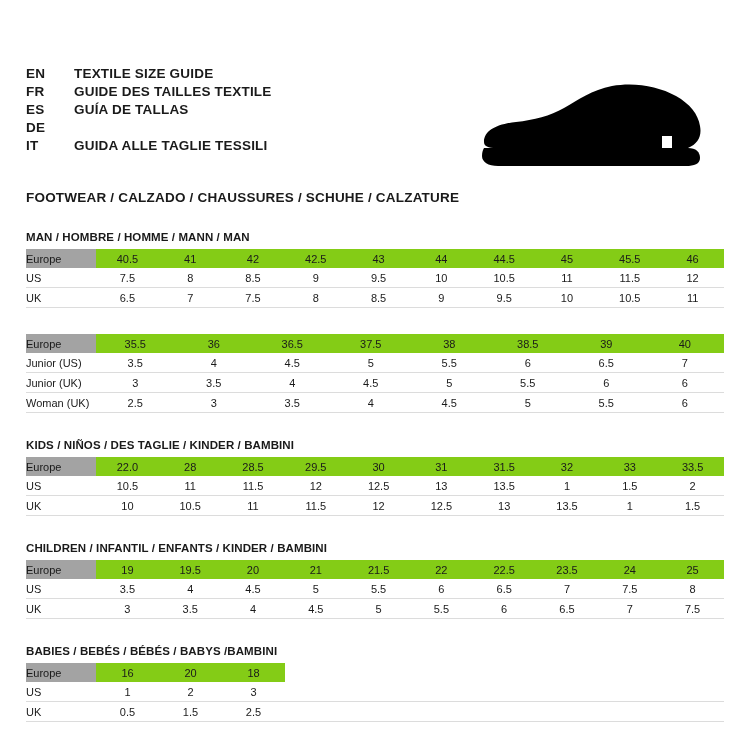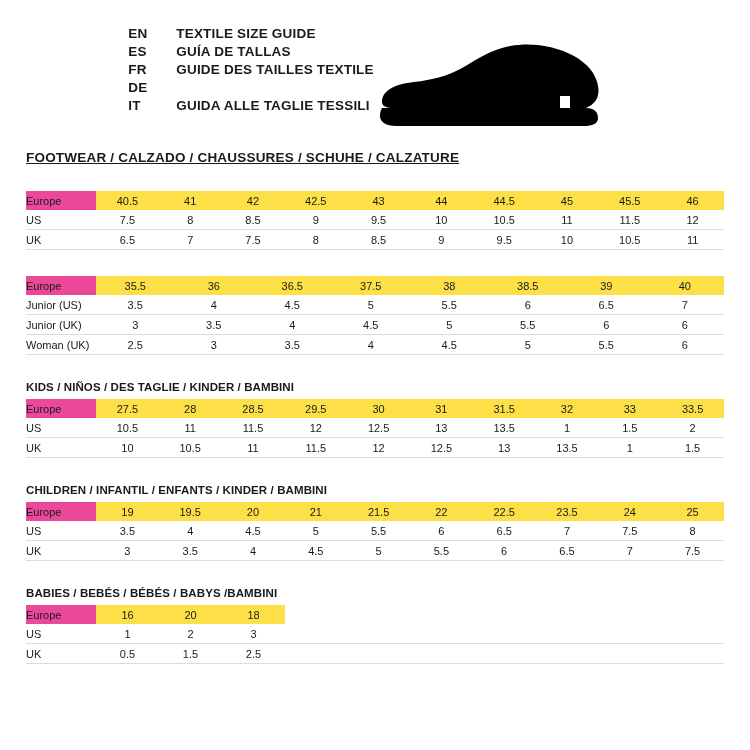--- a/index.html
+++ b/index.html
@@ -20,21 +20,22 @@
     width: 750px;
     height: 750px;
     box-sizing: border-box;
     padding: 22px 26px 0 26px;
   }
 
   
   .header {
     display: flex;
     align-items: flex-start;
-    justify-content: center;
+    justify-content: space-between;
+    margin-top: 40px;
   }
   .lang-block {
     display: flex;
     flex-direction: column;
     gap: 3px;
     padding-top: 4px;
   }
   .lang-row {
     display: flex;
     align-items: baseline;
@@ -57,21 +58,20 @@
     margin-right: 18px;
     margin-top: 18px;
   }
   .shoe-wrap svg { display: block; }
 
   .category-line {
     margin-top: 18px;
     font-weight: bold;
     font-size: 13.5px;
     letter-spacing: 0.2px;
-    text-decoration: underline;
   }
 
   
   .section {
     margin-top: 26px;
   }
   .section-title {
     font-weight: bold;
     font-size: 11.5px;
     letter-spacing: 0.1px;
@@ -88,49 +88,49 @@
     vertical-align: middle;
   }
   td.rowlabel {
     text-align: left;
     padding-left: 6px;
   }
   td.val {
     text-align: center;
   }
   tr.shaded td {
-    background: #fde047;
+    background: #84cc16;
   }
   tr.shaded td.rowlabel {
-    background: #ec4899;
+    background: #a3a3a3;
   }
   tr.plain td {
     border-bottom: 1px solid #dcdcdc;
   }
   .tbl-full { width: 698px; }
   .tbl-babies { width: 698px; }
 </style>
 </head>
 <body>
 
 <div class="page">
 
   <div class="header">
     <div class="lang-block">
       <div class="lang-row">
         <span class="lang-code">EN</span>
         <span class="lang-title">TEXTILE SIZE GUIDE</span>
       </div>
       <div class="lang-row">
+        <span class="lang-code">FR</span>
+        <span class="lang-title">GUIDE DES TAILLES TEXTILE</span>
+      </div>
+      <div class="lang-row">
         <span class="lang-code">ES</span>
         <span class="lang-title">GUÍA DE TALLAS</span>
-      </div>
-      <div class="lang-row">
-        <span class="lang-code">FR</span>
-        <span class="lang-title">GUIDE DES TAILLES TEXTILE</span>
       </div>
       <div class="lang-row">
         <span class="lang-code">DE</span>
       </div>
       <div class="lang-row">
         <span class="lang-code">IT</span>
         <span class="lang-title">GUIDA ALLE TAGLIE TESSILI</span>
       </div>
     </div>
 
@@ -139,20 +139,21 @@
         <path fill="#000000" d="M8 62 C8 50 22 44 40 42 C58 40 74 36 88 28 C102 20 116 10 136 6 C158 2 182 6 200 16 C214 24 222 34 224 46 C226 56 222 64 212 68 L196 68 L196 56 L186 56 L186 68 L20 68 C12 68 8 66 8 62 Z"></path>
         <path fill="#000000" d="M8 68 L212 68 C220 68 224 72 224 78 C224 84 218 86 210 86 L22 86 C12 86 6 82 6 76 C6 72 7 70 8 68 Z"></path>
       </svg>
     </div>
   </div>
 
   <div class="category-line">FOOTWEAR / CALZADO / CHAUSSURES / SCHUHE / CALZATURE</div>
 
   <div id="sections-root">
       <div class="section">
+        <div class="section-title">MAN / HOMBRE / HOMME / MANN / MAN</div>
         <table class="size-table tbl-full">
           <colgroup>
             <col style="width: 70px;">
             <col style="width: 62.8px;">
             <col style="width: 62.8px;">
             <col style="width: 62.8px;">
             <col style="width: 62.8px;">
             <col style="width: 62.8px;">
             <col style="width: 62.8px;">
             <col style="width: 62.8px;">
@@ -276,21 +277,21 @@
             <col style="width: 62.8px;">
             <col style="width: 62.8px;">
             <col style="width: 62.8px;">
             <col style="width: 62.8px;">
             <col style="width: 62.8px;">
             <col style="width: 62.8px;">
           </colgroup>
           <tbody>
             <tr class="shaded">
               <td class="rowlabel">Europe</td>
-              <td class="val">27.5</td>
+              <td class="val">22.0</td>
               <td class="val">28</td>
               <td class="val">28.5</td>
               <td class="val">29.5</td>
               <td class="val">30</td>
               <td class="val">31</td>
               <td class="val">31.5</td>
               <td class="val">32</td>
               <td class="val">33</td>
               <td class="val">33.5</td>
             </tr>

